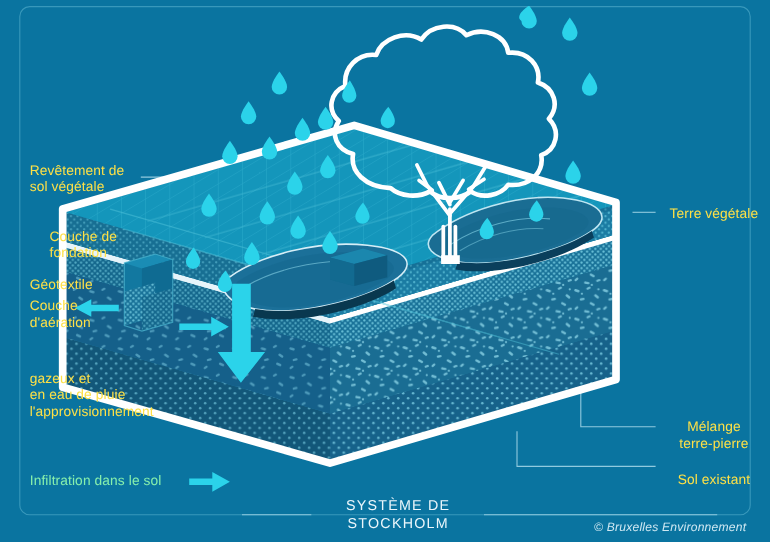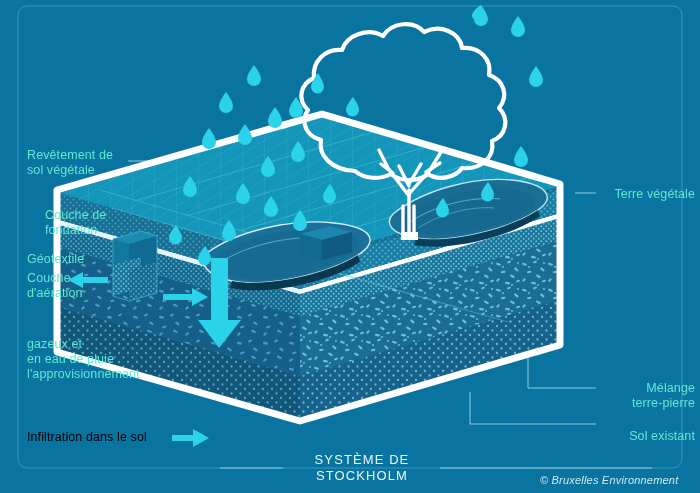--- a/index.html
+++ b/index.html
@@ -6,23 +6,23 @@
   body{
     width:700px;height:493px;
     background:#0a74a0;
     font-family:"Liberation Sans", sans-serif;
     overflow:hidden;
     position:relative;
     color:#e8f6fb;
   }
   #stage{position:absolute;inset:0;width:700px;height:493px;}
   #stage svg{position:absolute;top:0;left:0;}
-  .lbl{position:absolute;font-size:12.5px;line-height:15px;color:#5eead4;letter-spacing:.1px;}
-  .lbl.r{text-align:right;}
-  .cyan{color:#000000;}
+  .lbl{position:absolute;font-size:12.5px;line-height:15px;color:#fde047;letter-spacing:.1px;}
+  .lbl.r{text-align:center;}
+  .cyan{color:#86efac;}
   .title{position:absolute;text-align:center;font-size:13px;line-height:16px;letter-spacing:1.1px;color:#eaf6fb;}
   .copy{position:absolute;font-size:11px;color:#cfe8f2;letter-spacing:.2px;}
 </style>
 </head>
 <body>
 
 <div id="stage">
 
 <svg width="700" height="493" viewBox="0 0 700 493">
   <defs>

